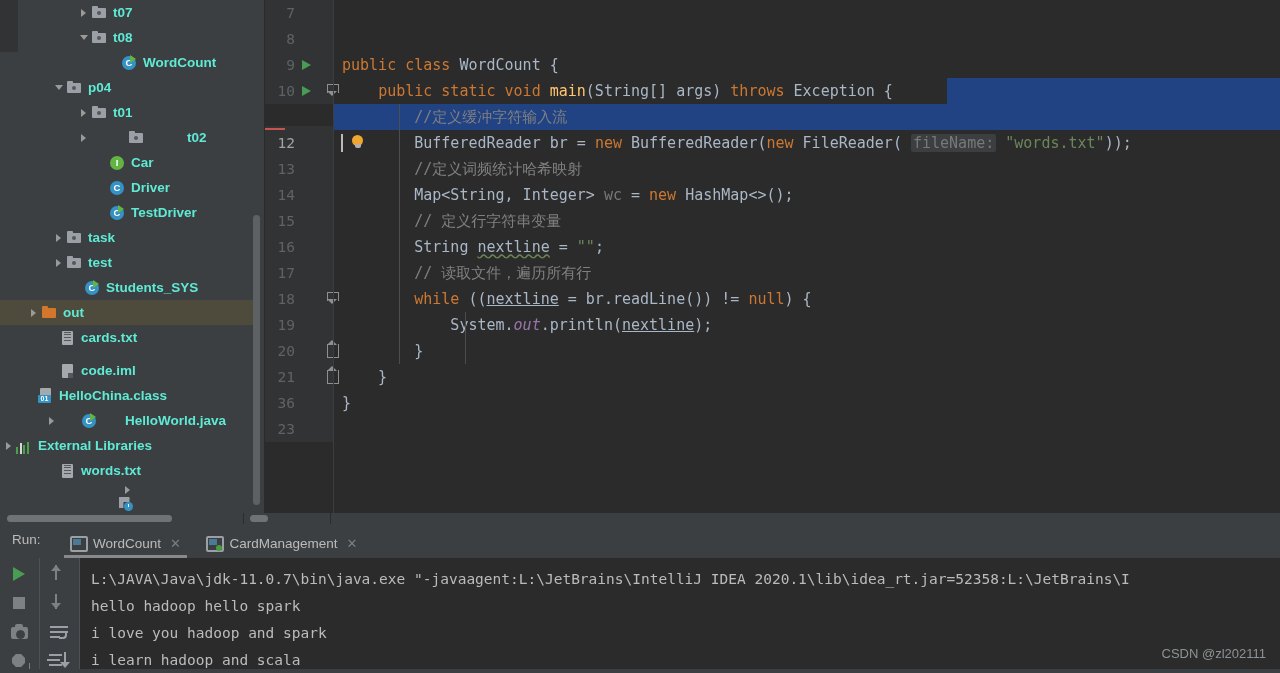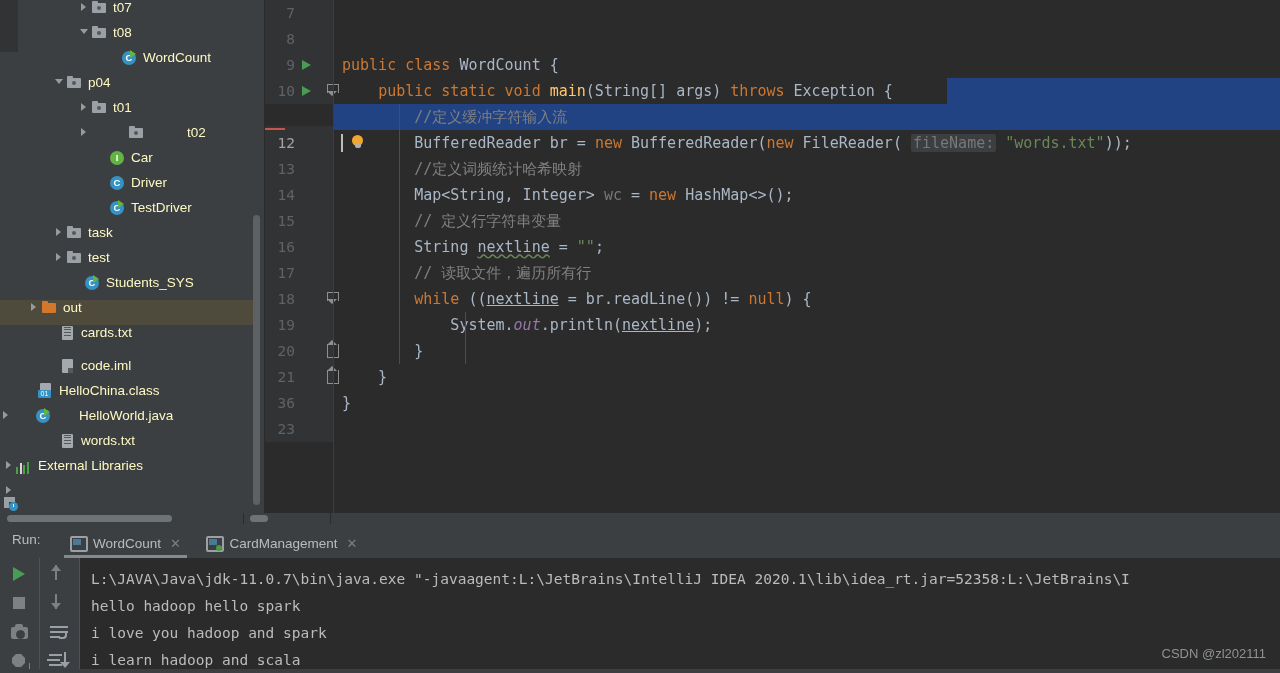--- a/index.html
+++ b/index.html
@@ -20,25 +20,26 @@
     overflow: hidden;
   }
   #sidebar-topstrip {
     position: absolute; left: 0; top: 0; width: 18px; height: 52px;
     background: #313335;
   }
   #tree { position: absolute; left: 0; top: 0; width: 258px; }
   .row {
     position: relative;
     height: 25px;
-    display: flex; 
-    color: #fef9c3;
+    display: flex; align-items: center;
+    color: #5eead4;
     font-size: 13.5px;
     white-space: nowrap;
     padding-right: 4px;
+    font-weight: bold;
   }
   .row.sel { background: #4e4a3c; }
   .arrow {
     width: 13px; height: 13px;
     flex: 0 0 13px;
     position: relative;
   }
   .arrow.right::after {
     content: ""; position: absolute; left: 3px; top: 3px;
     border-left: 5px solid #9a9a9a;
@@ -542,39 +543,39 @@
         <div class="row" style="padding-left: 46px; margin-top: 8px;">
           <span class="arrow"></span>
           <span class="ico iml"></span>
           <span class="lbl">code.iml</span>
         </div>
         <div class="row" style="padding-left: 24px;">
           <span class="arrow"></span>
           <span class="ico clsfile"></span>
           <span class="lbl">HelloChina.class</span>
         </div>
-        <div class="row" style=" gap: 22px;">
+        <div class="row" style="padding-left: 46px; gap: 22px;">
           <span class="arrow right"></span>
           <span class="ico cls run"></span>
           <span class="lbl">HelloWorld.java</span>
-        </div>
-        <div class="row" style="padding-left: 46px;">
-          <span class="arrow"></span>
-          <span class="ico txt"></span>
-          <span class="lbl">words.txt</span>
         </div>
         <div class="row" style="padding-left: 3px;">
           <span class="arrow right"></span>
           <span class="ico libs">
             <span style="height:7px;background:#4aa14a"></span>
             <span style="height:11px;background:#d8d8d8"></span>
             <span style="height:9px;background:#4aa14a"></span>
             <span style="height:12px;background:#4aa14a"></span>
           </span>
           <span class="lbl">External Libraries</span>
+        </div>
+        <div class="row" style="padding-left: 46px;">
+          <span class="arrow"></span>
+          <span class="ico txt"></span>
+          <span class="lbl">words.txt</span>
         </div>
         <div class="row" style="padding-left: 3px; flex-direction: column;">
           <span class="arrow right"></span>
           <span class="ico scratch">
             <i></i>
           </span>
           <span class="lbl">Scratches and Consoles</span>
         </div>
       </div>
     <div id="tree-scroll"></div>

